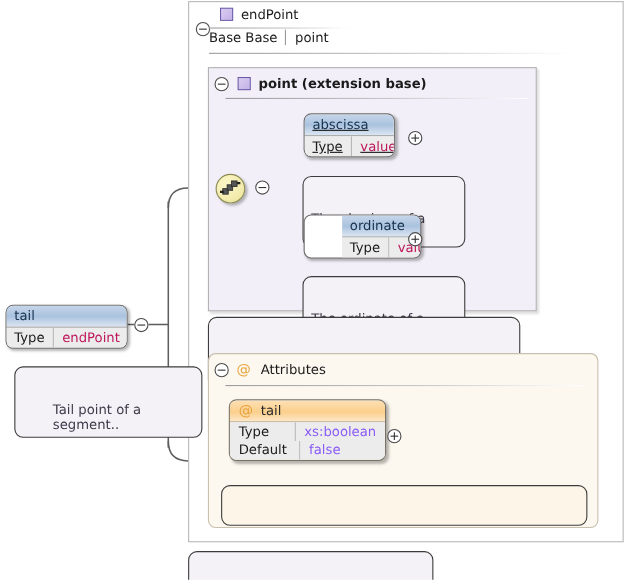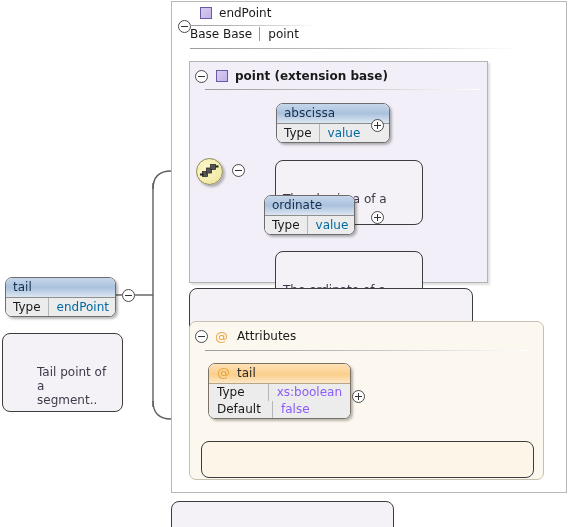--- a/index.html
+++ b/index.html
@@ -171,21 +171,21 @@
   .ebox .ekey {
     padding: 1px 7px 1px 7px;
     background: #ececec;
     border-right: 1px solid #b6b6b6;
     color: #1a1a1a;
     box-sizing: border-box;
   }
   .ebox .eval {
     padding: 1px 8px 1px 8px;
     background: #ececec;
-    color: #0369a1;
+    color: #be185d;
     flex: 1;
   }
   
   .abox {
     position: absolute;
     border: 1px solid #7a7366;
     border-radius: 7px;
     background: #ffffff;
     box-sizing: border-box;
     overflow: hidden;
@@ -338,37 +338,37 @@
         <rect x="13.5" y="5.5" width="5" height="5"></rect>
       </g>
       <g fill="#1f1f1f">
         <polygon points="3,14.5 6.5,14.5 6.5,16.5 3,16.5"></polygon>
         <polygon points="18.5,6.5 21.5,6.5 21.5,8.5 18.5,8.5"></polygon>
       </g>
     </svg>
   </div>
   <div class="expander free-expander" style="left:232px; top:164px;"></div>
 
-  <div class="ebox" style="left:276px; top:103px; width:114px;">
+  <div class="ebox" style="left:276px; top:103px; width:83px;text-decoration:underline;">
     <div class="ehead">abscissa</div>
     <div class="erow">
       <span class="ekey">Type</span>
       <span class="eval">value</span>
     </div>
   </div>
   <div class="expander plus free-expander" style="left:371px; top:119px;"></div>
 
   <div class="note" style="left:275px; top:160px; width:148px;">
     <span class="tick" style="left:10px;">
       
     </span>
     <span>The abscissa of a point.</span>
   </div>
 
-  <div class="ebox" style="left:264px; top:195px; width:91px;">
+  <div class="ebox" style="left:276px; top:195px; width:107px;padding-left:34px;">
     <div class="ehead">ordinate</div>
     <div class="erow">
       <span class="ekey">Type</span>
       <span class="eval">value</span>
     </div>
   </div>
   <div class="expander plus free-expander" style="left:371px; top:211px;"></div>
 
   <div class="note" style="left:275px; top:251px; width:148px;">
     <span class="tick" style="left:10px;">
@@ -386,21 +386,21 @@
 
   <div class="ebox" style="left:5px; top:277px; width:111px;">
     <div class="ehead">tail</div>
     <div class="erow">
       <span class="ekey">Type</span>
       <span class="eval">endPoint</span>
     </div>
   </div>
   <div class="expander free-expander" style="left:122px; top:289px;"></div>
 
-  <div class="note" style="left:2px; top:333px; width:121px;padding-left:34px;">
+  <div class="note" style="left:13px; top:333px; width:171px;padding-left:34px;">
     <span class="tick" style="left:11px;">
       
     </span>
     <span>Tail point of a
 segment..</span>
   </div>
 
   <div class="attr-panel"></div>
 
   <div class="expander free-expander" style="left:195px; top:330px;"></div>

